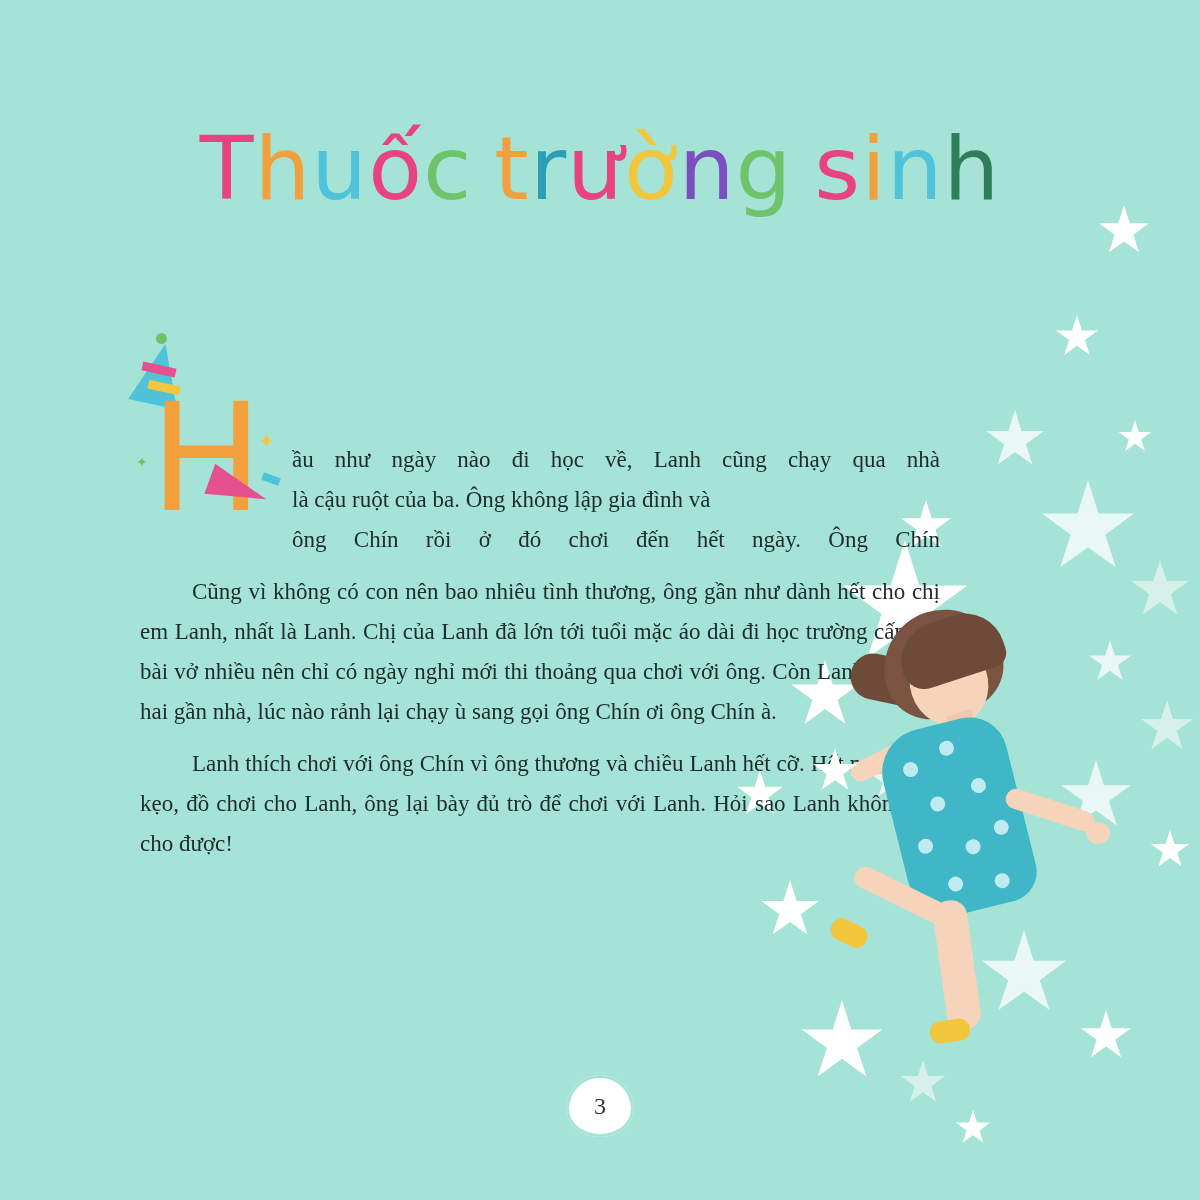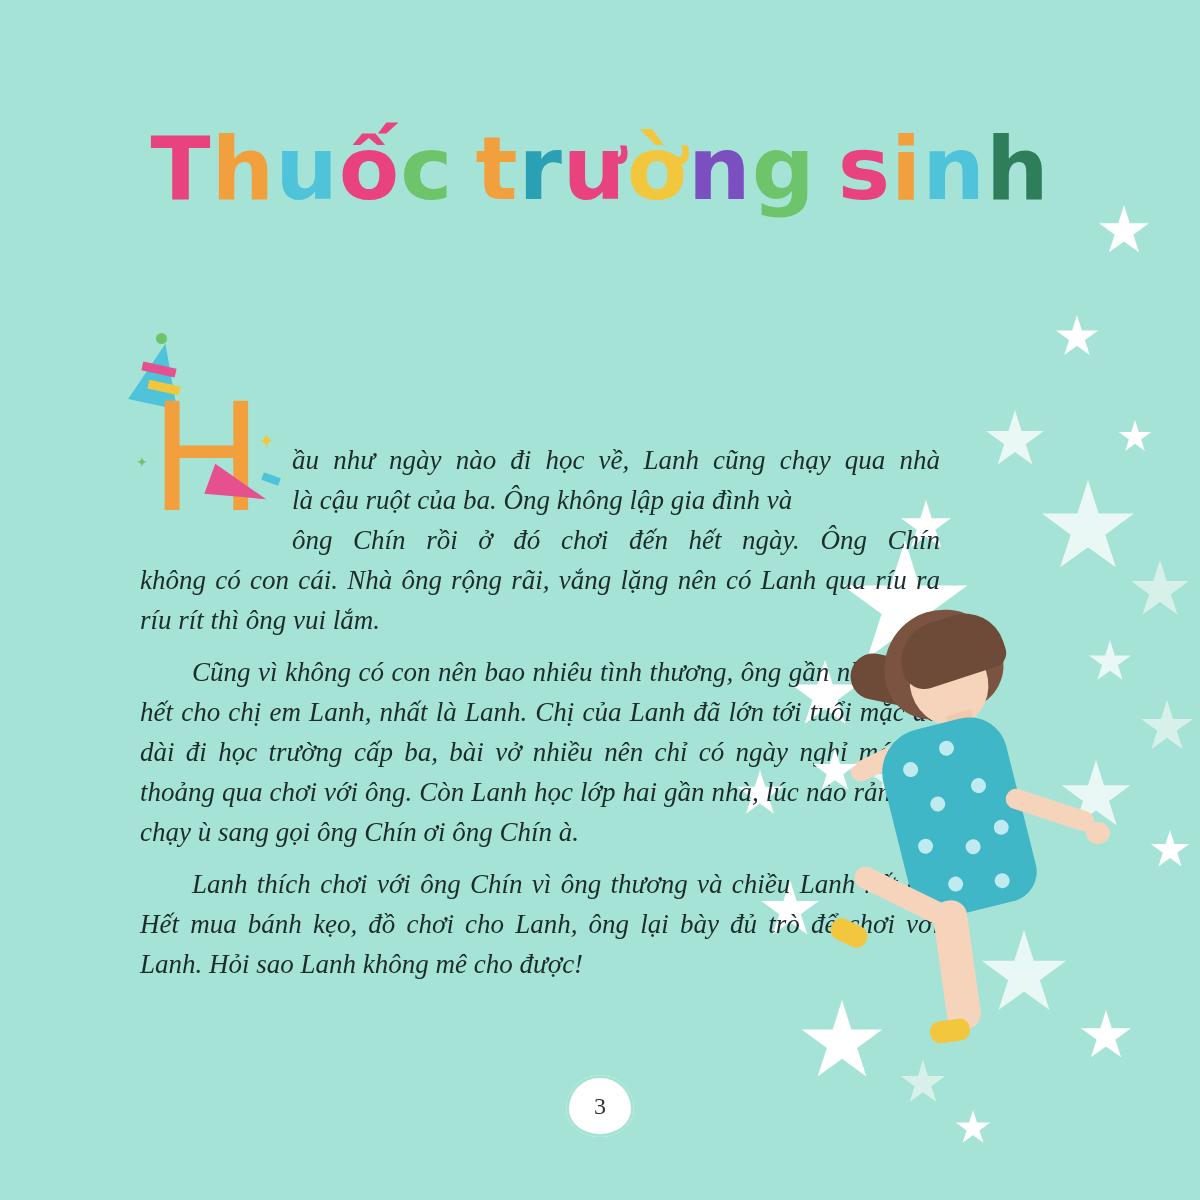--- a/index.html
+++ b/index.html
@@ -27,21 +27,21 @@
   }
   
   .title {
     position: absolute;
     left: 0;
     top: 118px;
     width: 1200px;
     text-align: center;
     font-family: "DejaVu Sans", sans-serif;
     font-size: 88px;
-    font-weight: 700;
+    font-weight: 400;
     letter-spacing: 1px;
     white-space: nowrap;
     line-height: 1.15;
   }
   .title span {
     display: inline-block;
   }
   .title .sp { width: 22px; }
   
   .star {
@@ -142,24 +142,23 @@
     line-height: 1;
   }
   
   .body-text {
     position: absolute;
     left: 140px;
     top: 440px;
     width: 800px;
     color: #1c2b2b;
     font-family: "Liberation Serif", serif;
-    font-size: 27px;
+    font-size: 23px;
     line-height: 40px;
     text-align: justify;
-    font-style: italic;
   }
   .p {
     margin: 0 0 12px 0;
   }
   .p.first {
     text-indent: 0;
   }
   .p.indent {
     text-indent: 52px;
   }
@@ -390,21 +389,20 @@
     <div class="sparkle" style="left:128px; top:96px;">✦</div>
     <div class="sparkle" style="left:6px; top:120px; font-size:14px; color:#6ec46a;">✦</div>
   </div>
 
   <div class="body-text">
     <div class="p first">
       <span class="lead-lines">
         <span class="lead-line l1">ầu như ngày nào đi học về, Lanh cũng chạy qua nhà</span>
         <span class="lead-line l3">là cậu ruột của ba. Ông không lập gia đình và</span>
         <span class="lead-line l2">ông Chín rồi ở đó chơi đến hết ngày. Ông Chín</span>
-        <span class="lead-rest">không có con cái. Nhà ông rộng rãi, vắng lặng nên có Lanh qua ríu ra ríu rít thì ông vui lắm.</span>
       </span>
     </div>
     <div class="p indent">Cũng vì không có con nên bao nhiêu tình thương, ông gần như dành hết cho chị em Lanh, nhất là Lanh. Chị của Lanh đã lớn tới tuổi mặc áo dài đi học trường cấp ba, bài vở nhiều nên chỉ có ngày nghỉ mới thi thoảng qua chơi với ông. Còn Lanh học lớp hai gần nhà, lúc nào rảnh lại chạy ù sang gọi ông Chín ơi ông Chín à.</div>
     <div class="p indent">Lanh thích chơi với ông Chín vì ông thương và chiều Lanh hết cỡ. Hết mua bánh kẹo, đồ chơi cho Lanh, ông lại bày đủ trò để chơi với Lanh. Hỏi sao Lanh không mê cho được!</div>
   </div>
 
   <div class="girl">
     <div class="pony"></div>
     <div class="hair-back"></div>
     <div class="face"></div>

